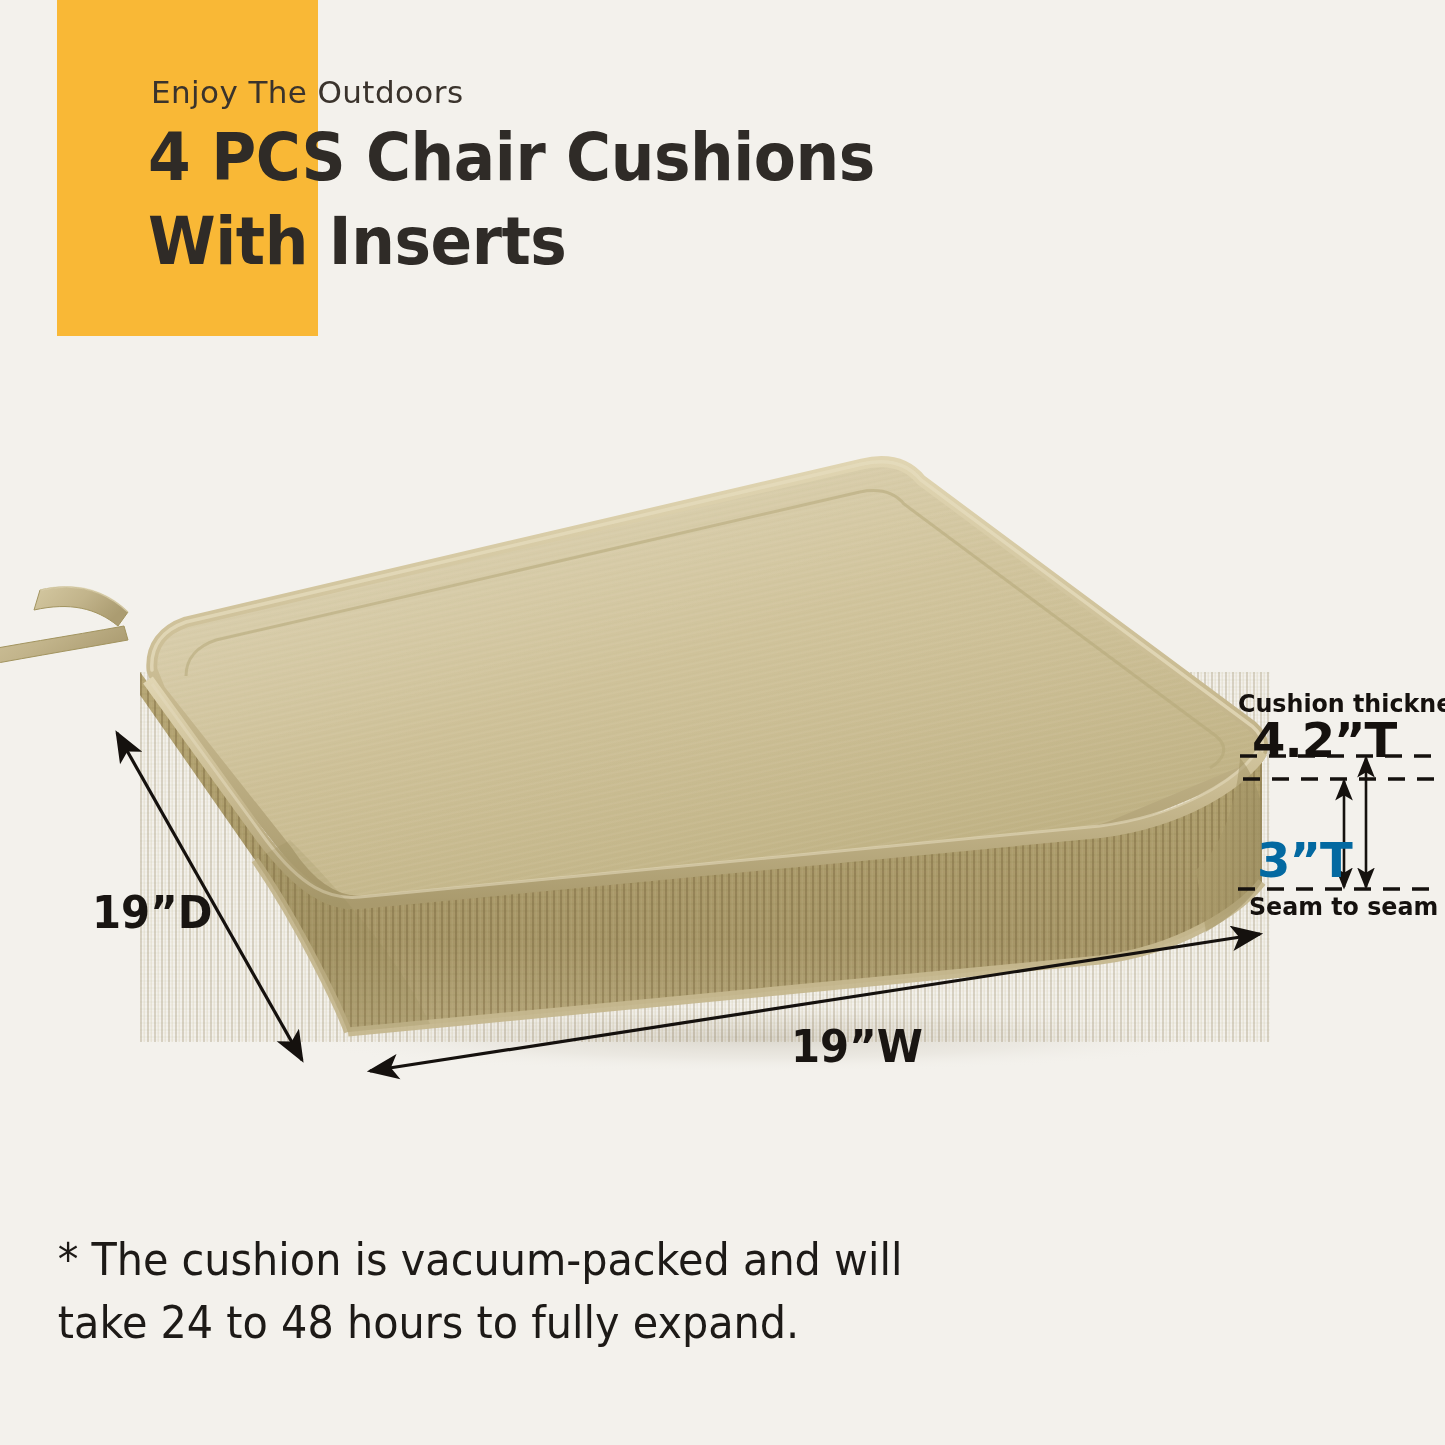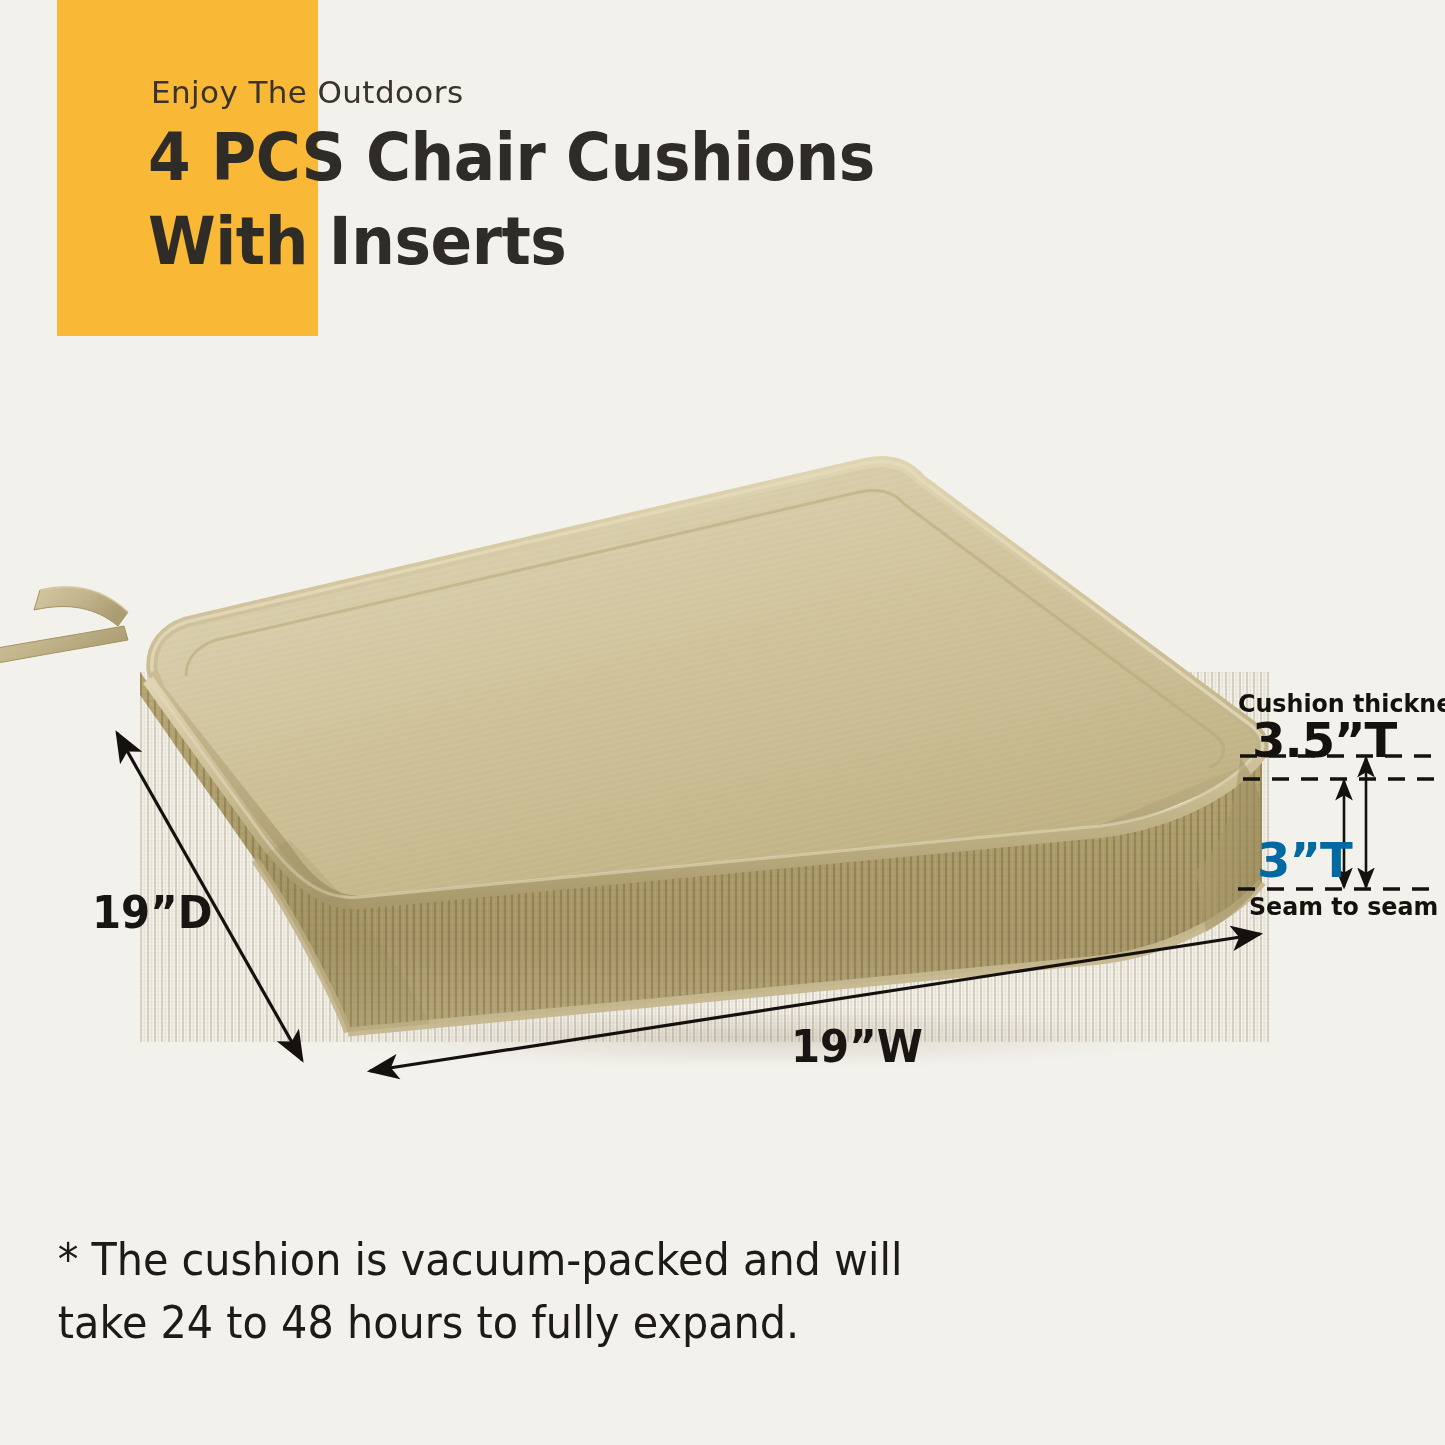--- a/index.html
+++ b/index.html
@@ -386,21 +386,21 @@
       <line x1="1366" y1="758" x2="1366" y2="887" stroke="#15110e" stroke-width="2.6" marker-start="url(#arrTailS)" marker-end="url(#arrHeadS)"></line>
     </svg>
   </div>
 
   <div class="dim-label dim-depth">19”D</div>
 
   <div class="dim-label dim-width">19”W</div>
 
   <div class="thk-caption-top">Cushion thickness</div>
 
-  <div class="thk-value-top">3.5”T</div>
+  <div class="thk-value-top">4.2”T</div>
 
   <div class="thk-value-bottom">3”T</div>
 
   <div class="thk-caption-bottom">Seam to seam</div>
 
   <div class="note">
     <span class="note-line"><span class="note-star">*</span><span>The cushion is vacuum-packed and will</span></span>
     <span class="note-line">take 24 to 48 hours to fully expand.</span>
   </div>
 

